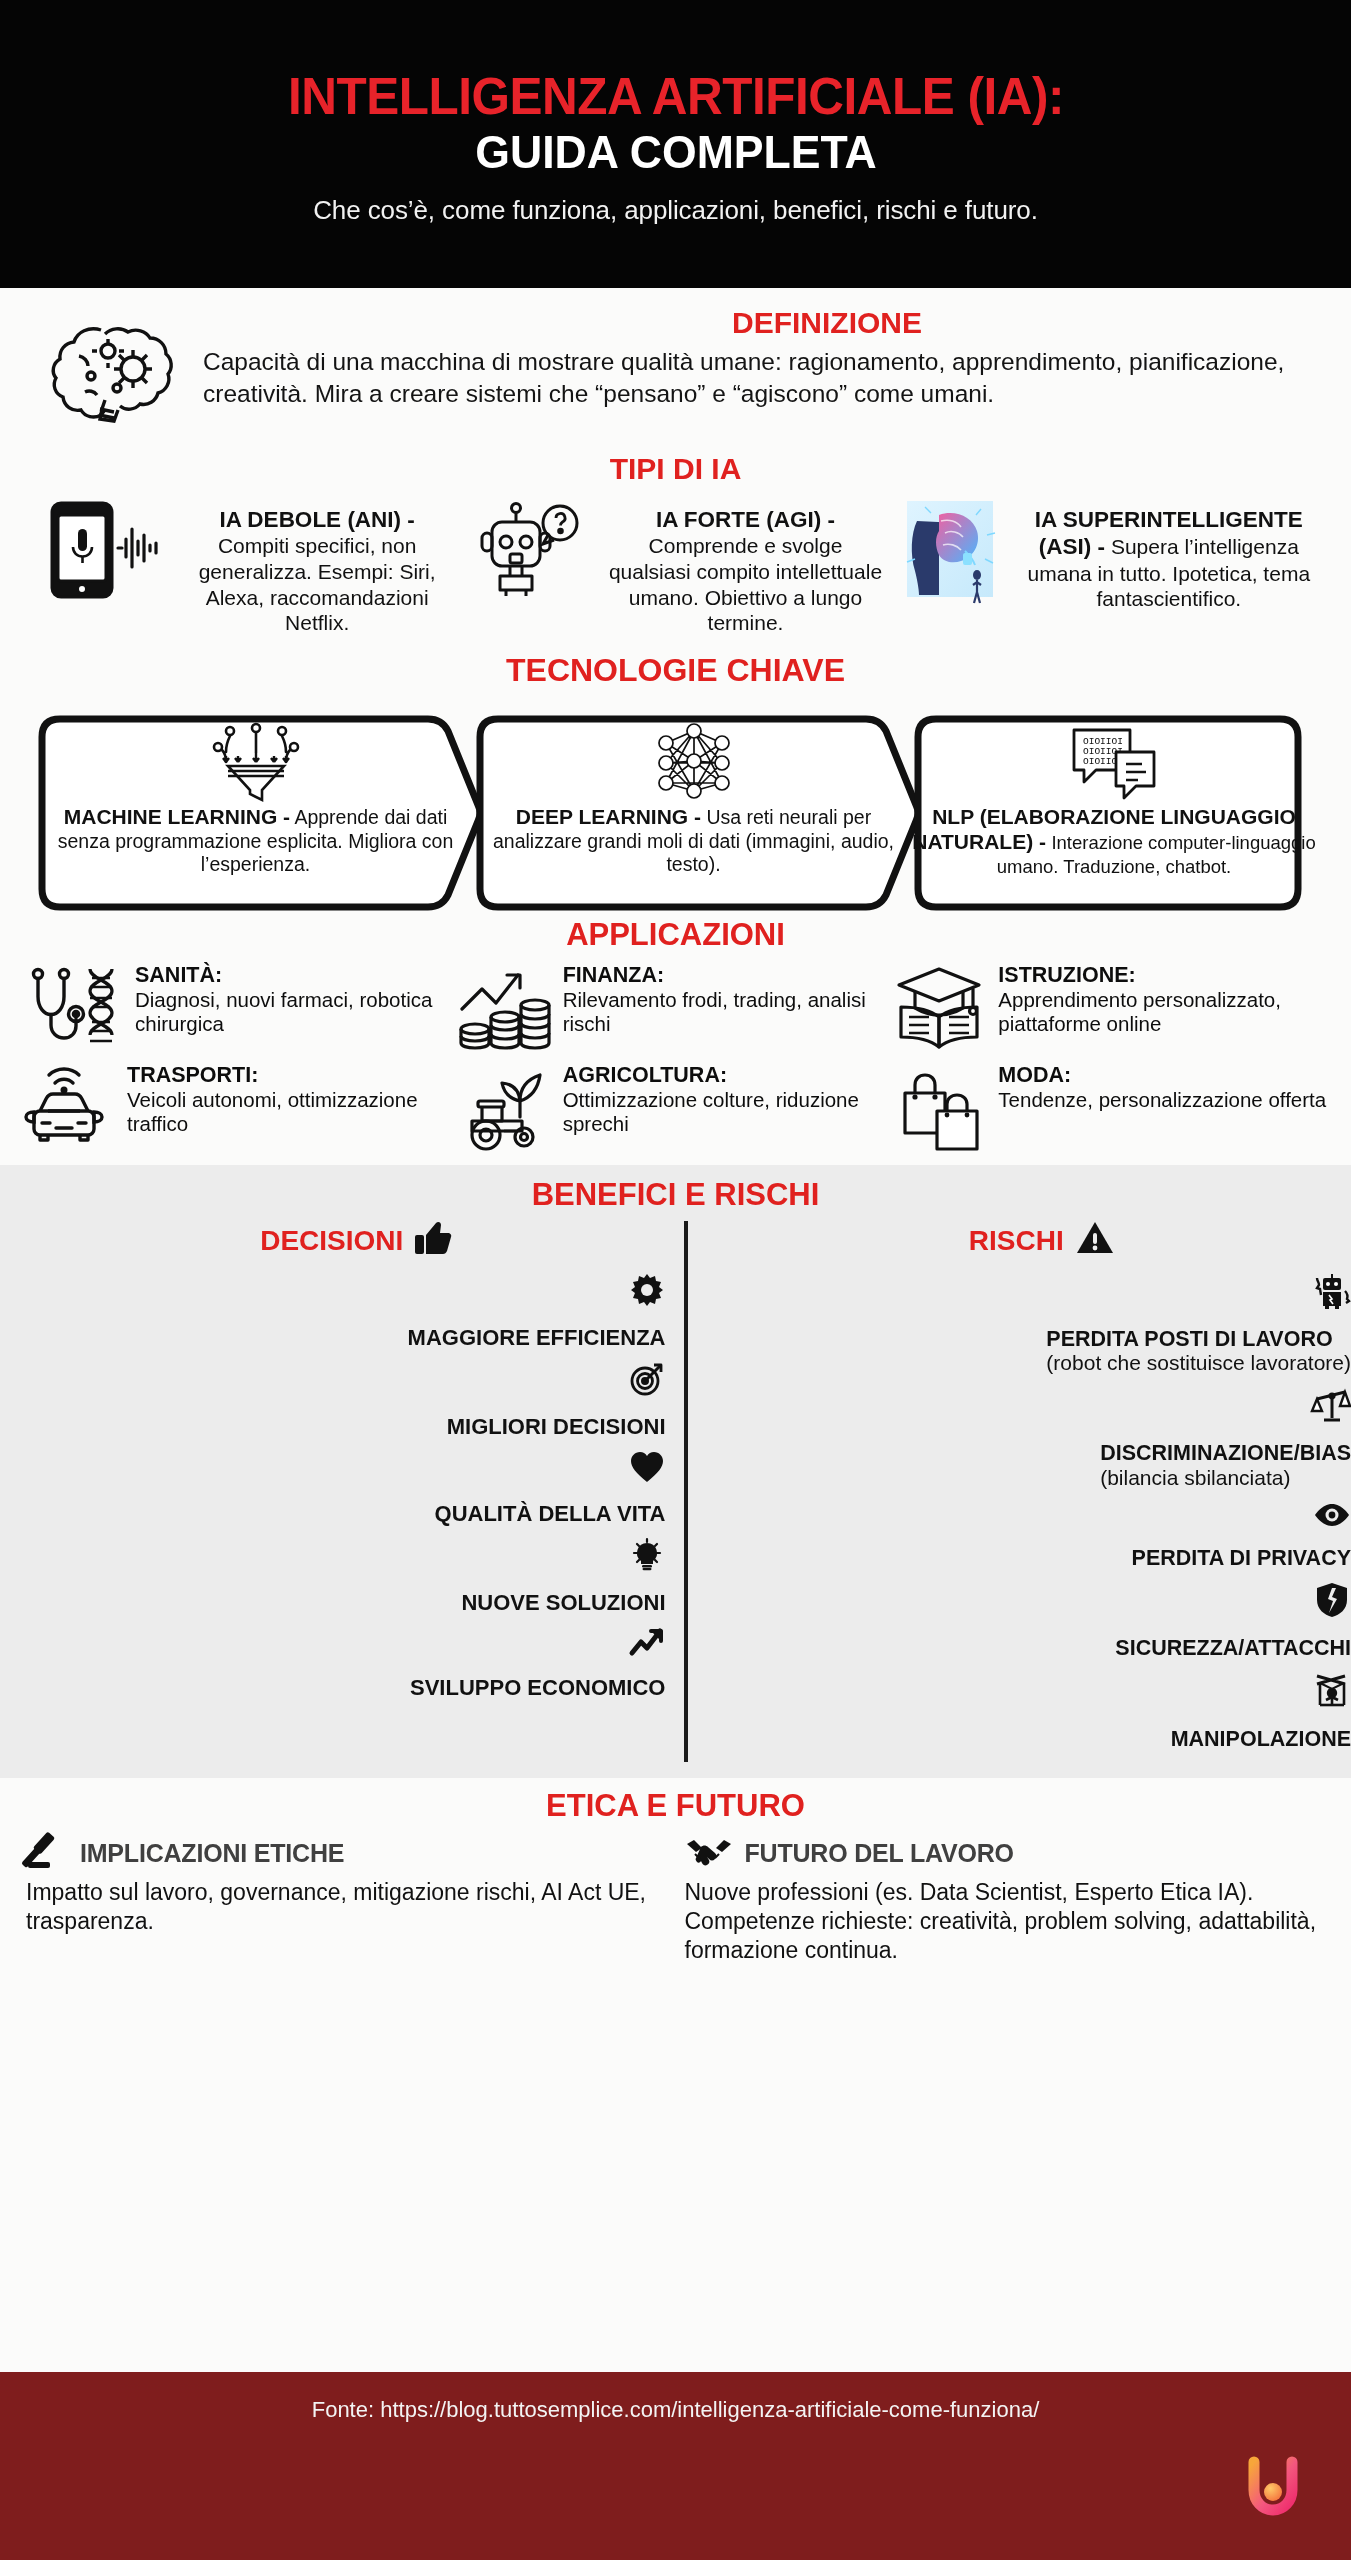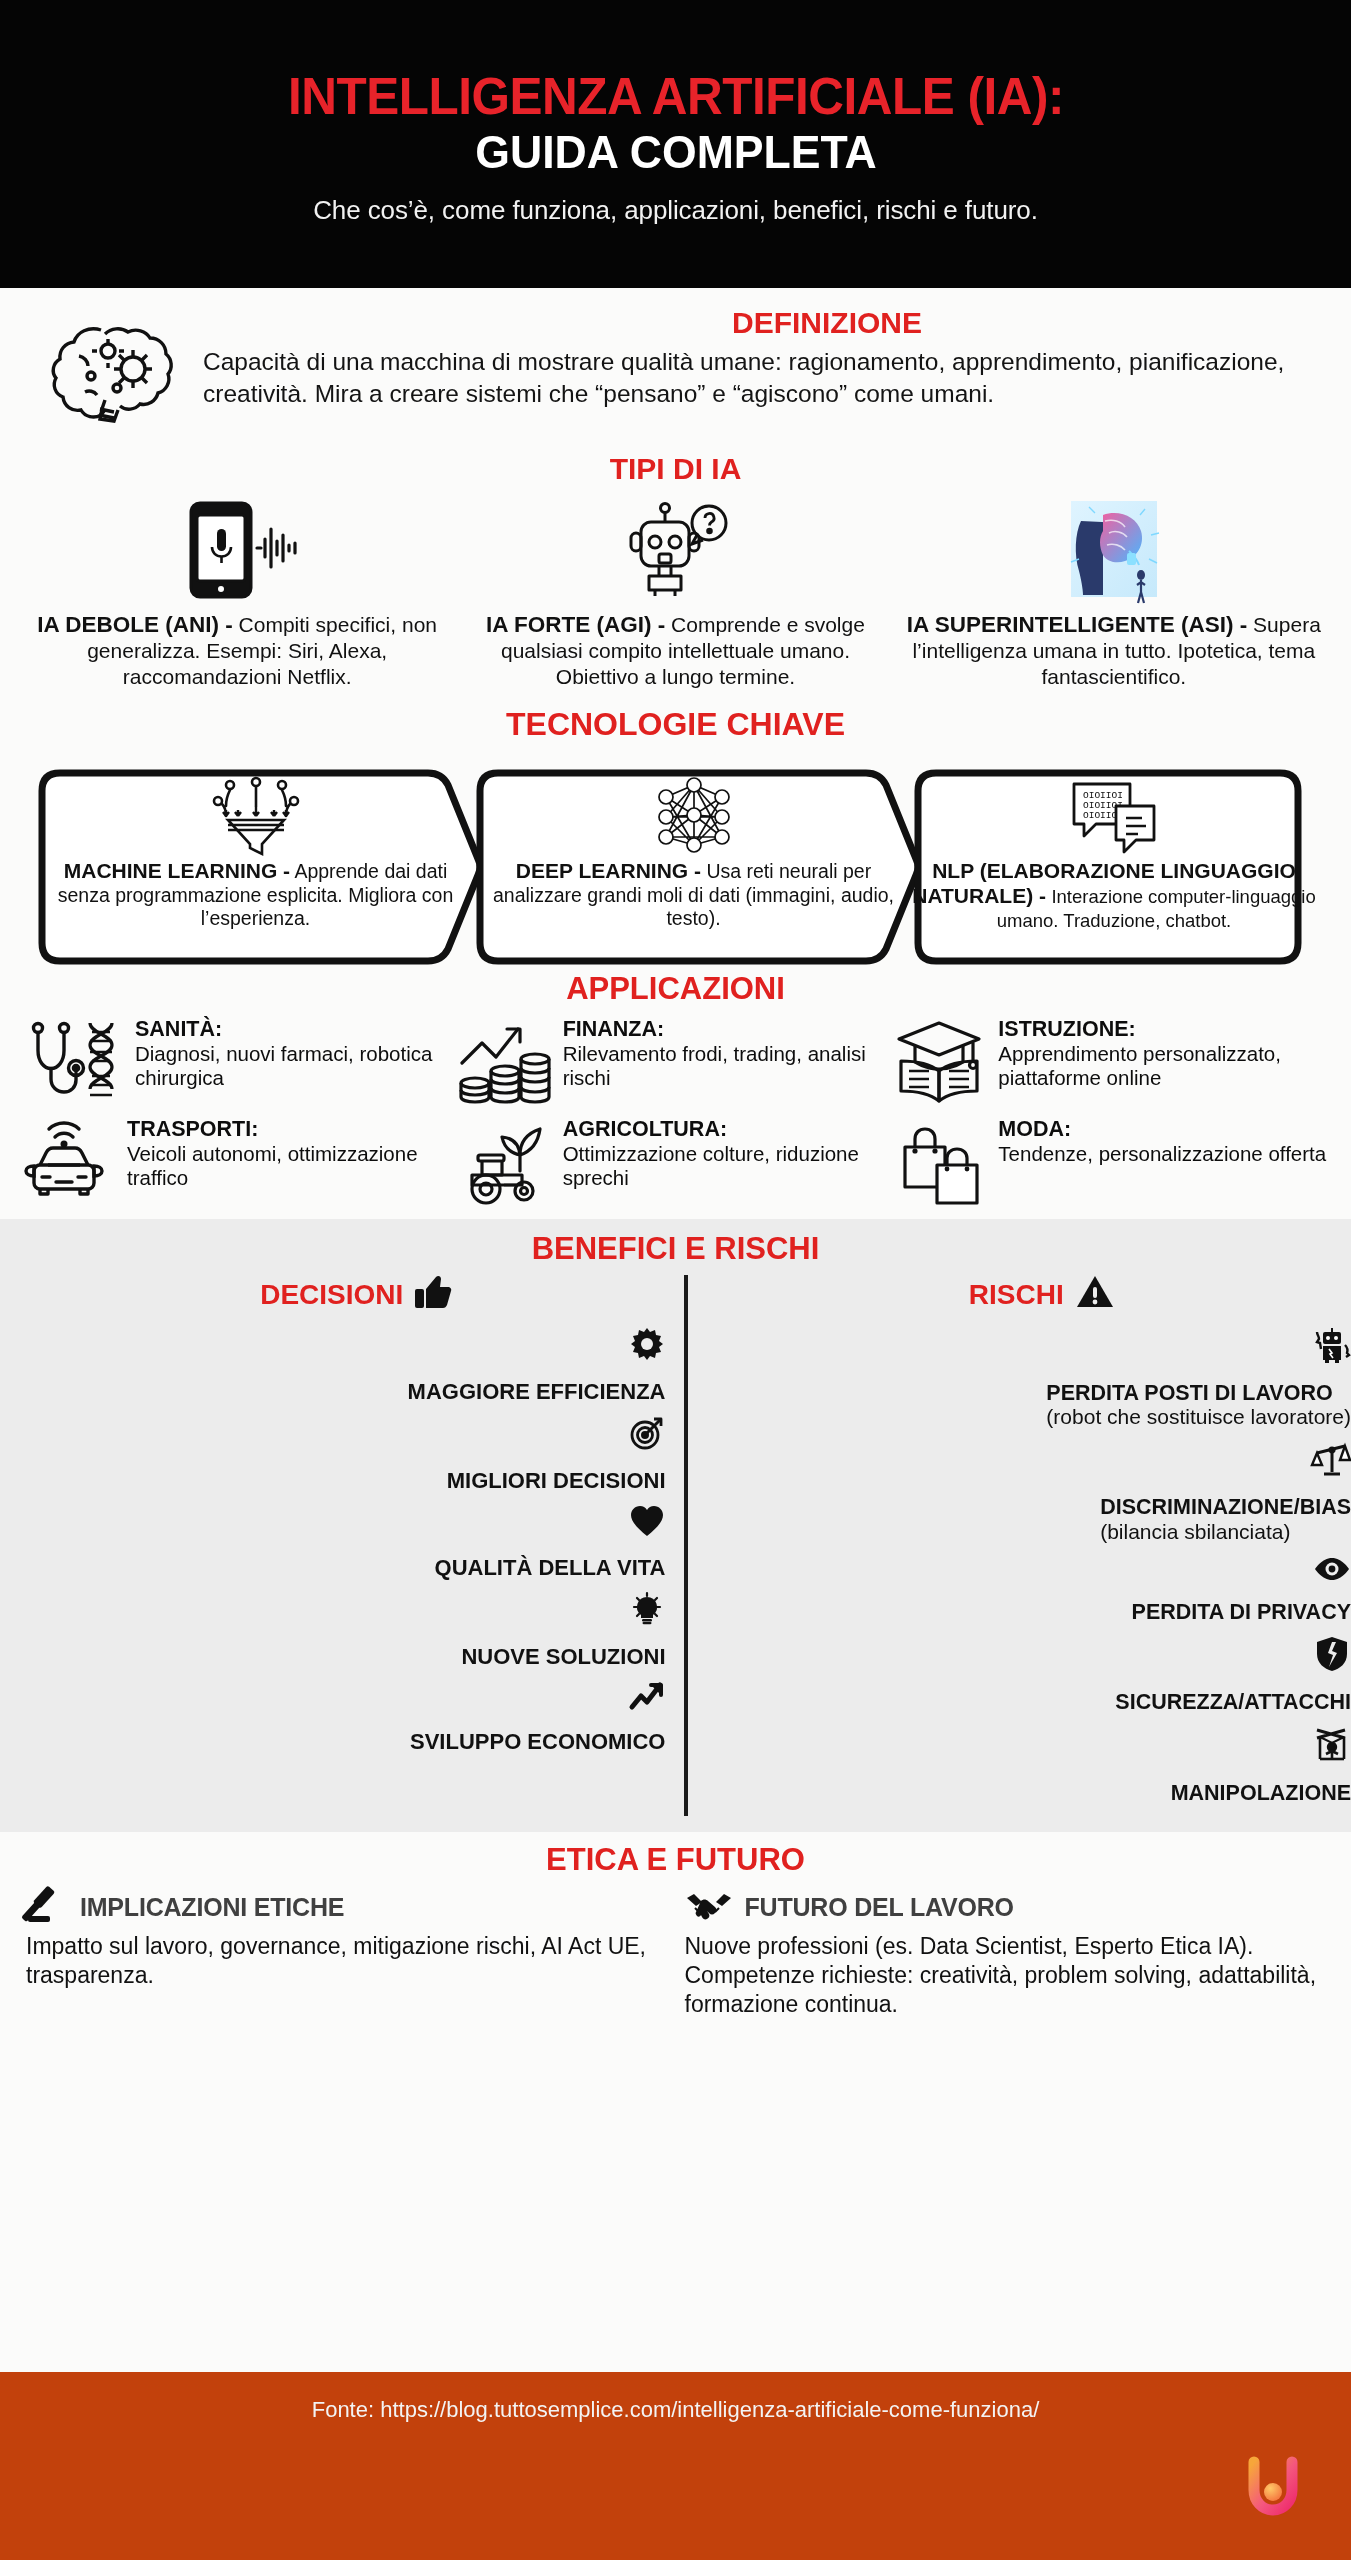--- a/index.html
+++ b/index.html
@@ -47,21 +47,21 @@
   .def-title { font-size:30px; margin-bottom:6px; margin-left:130px;}
   .def-body {
     font-size:24.5px; line-height:1.30; color:#141414; font-weight:500;
   }
 
   
   .tipi-title { font-size:30px; margin-top:16px; }
   .tipi-grid {
     display:flex; margin-top:8px; padding:0 18px;
   }
-  .tipo { flex:1; display:flex; flex-direction:column; align-items:center; }
+  .tipo { flex:1; display:flex; flex-direction:row; }
   .tipo-icon { height:105px; display:flex; align-items:flex-end; justify-content:center; }
   .tipo-txt {
     margin-top:12px; text-align:center; font-size:21px; line-height:1.22;
     color:#111; font-weight:500; padding:0 10px;
   }
   .tipo-txt b { font-size:22.5px; font-weight:bold; }
 
   
   .tech-title { font-size:32px; margin-top:16px; }
   .tech-row { position:relative; height:208px; margin-top:8px; }
@@ -115,21 +115,21 @@
   .ef-title { font-size:31px; }
   .ef-cols { display:flex; margin-top:10px; padding:0 26px; gap:18px; }
   .ef-col { flex:1; }
   .ef-head { display:flex; align-items:center; gap:12px; margin-bottom:6px; }
   .ef-head .t { font-size:25px; font-weight:bold; color:#404040; letter-spacing:-0.2px;}
   .ef-body { font-size:23px; line-height:1.26; color:#111; font-weight:500; }
 
   
   .footer {
     position:absolute; left:0; right:0; bottom:0; height:188px;
-    background:#c2410c; color:#fff;
+    background:#7f1d1d; color:#fff;
   }
   .footer-src {
     text-align:center; padding-top:25px; font-size:22px; color:#f3f3f3;
     font-weight:400;
   }
   .logo { position:absolute; right:52px; bottom:42px; width:52px; height:62px; }
   svg { overflow:visible; }
 </style>
 </head>
 <body>

